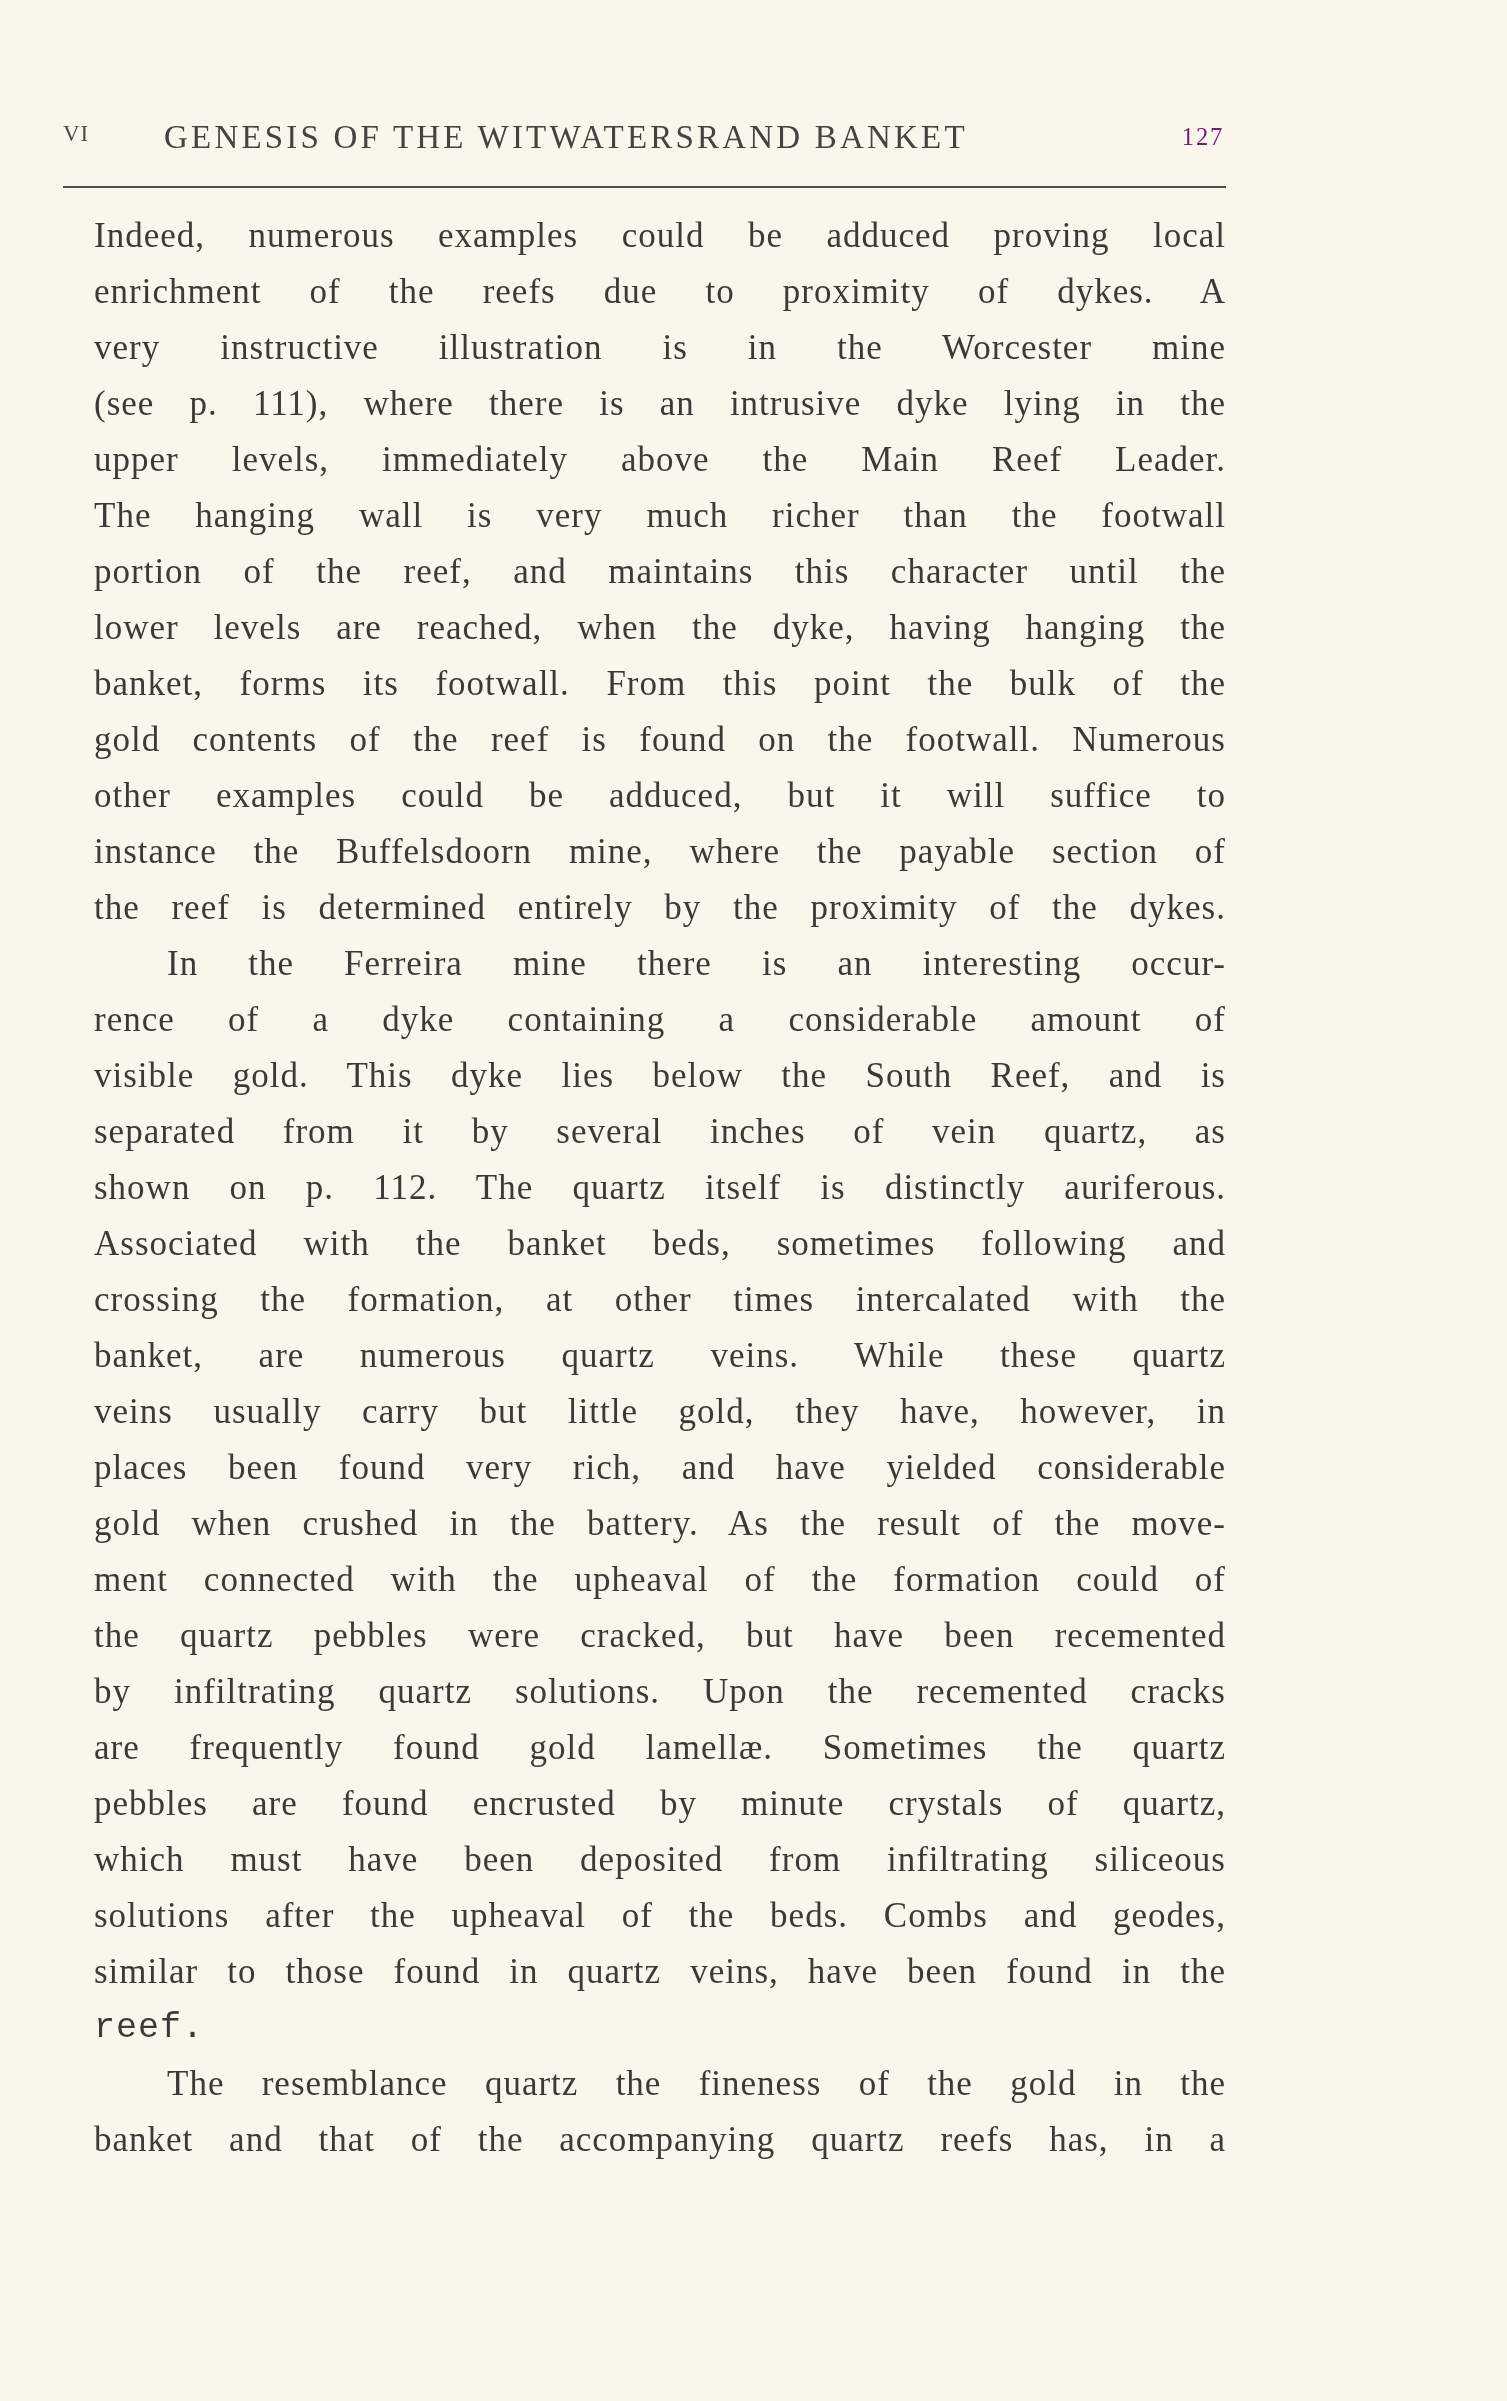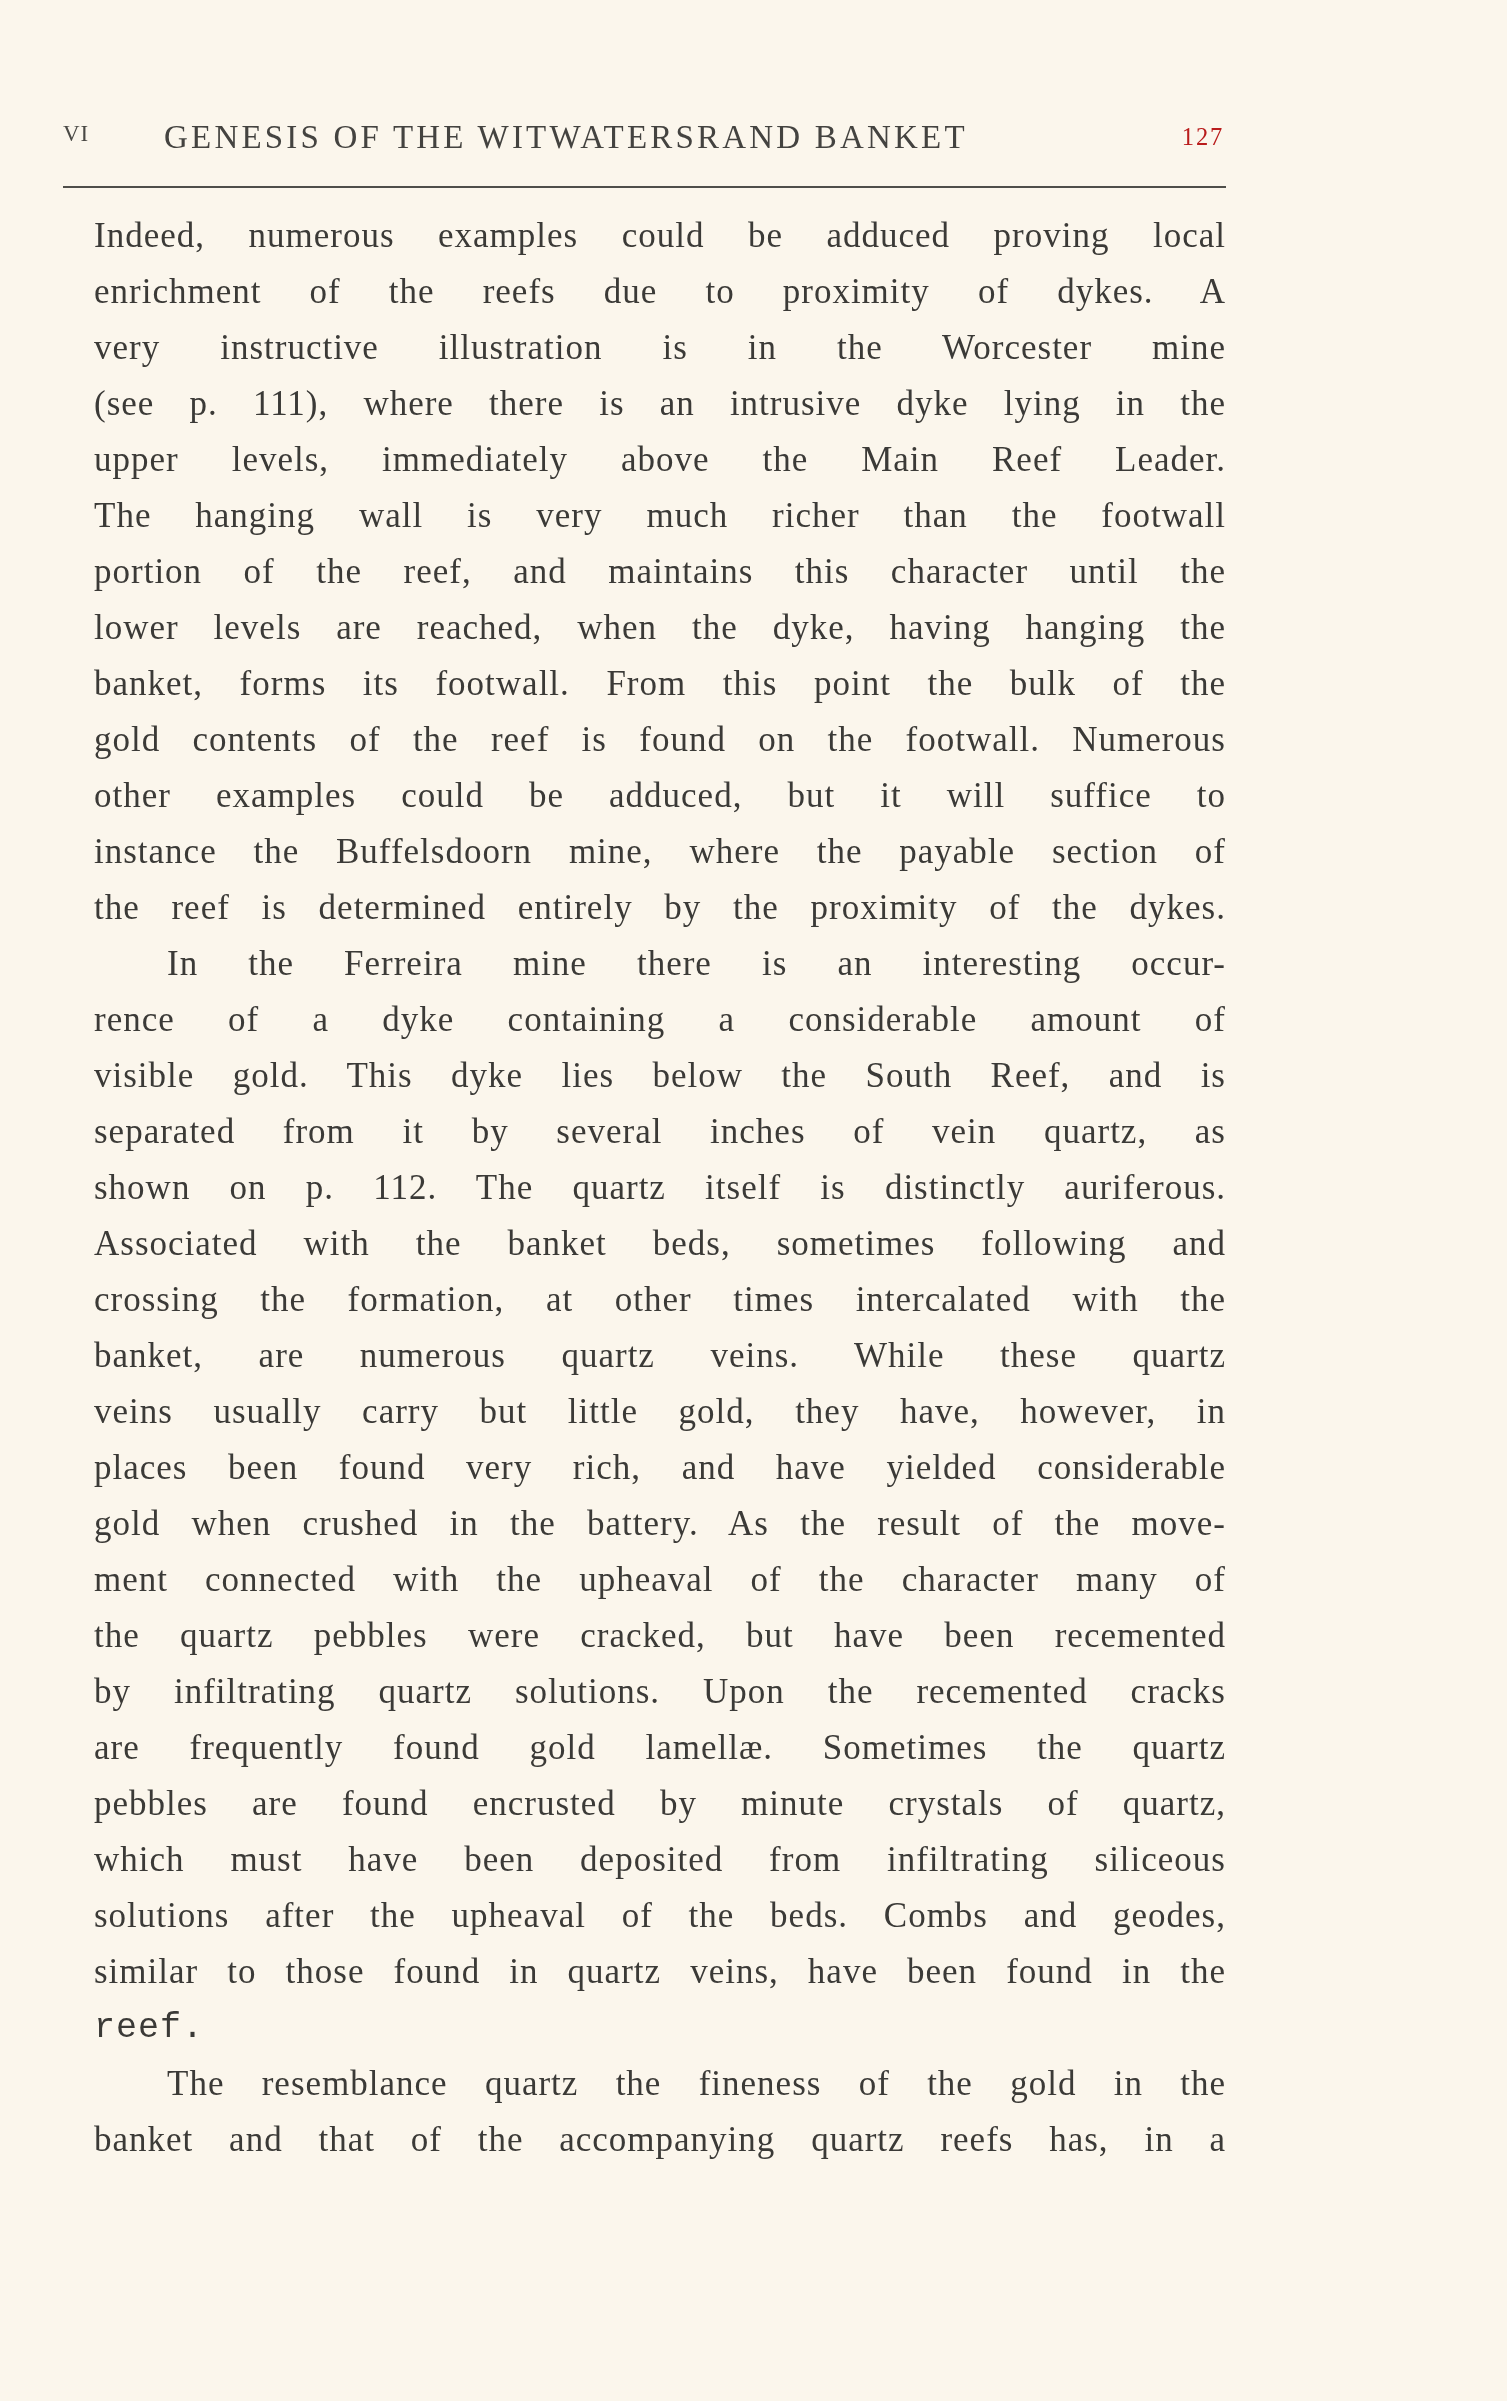--- a/index.html
+++ b/index.html
@@ -37,21 +37,21 @@
       letter-spacing: 3.2px;
       color: #444340;
       white-space: nowrap;
     }
     .rh-page {
       position: absolute;
       right: 0;
       top: 3.5px;
       font-size: 24.5px;
       letter-spacing: 1.8px;
-      color: #b91c1c;
+      color: #701a75;
     }
     .rule {
       position: absolute;
       left: 63px;
       top: 186px;
       width: 1163px;
       height: 1.8px;
       background: #4f4e4a;
     }
     .body-text {
@@ -101,21 +101,21 @@
     <div class="line">rence of a dyke containing a considerable amount of</div>
     <div class="line">visible gold.  This dyke lies below the South Reef, and is</div>
     <div class="line">separated from it by several inches of vein quartz, as</div>
     <div class="line">shown on p. 112.  The quartz itself is distinctly auriferous.</div>
     <div class="line">Associated with the banket beds, sometimes following and</div>
     <div class="line">crossing the formation, at other times intercalated with the</div>
     <div class="line">banket, are numerous quartz veins.  While these quartz</div>
     <div class="line">veins usually carry but little gold, they have, however, in</div>
     <div class="line">places been found very rich, and have yielded considerable</div>
     <div class="line">gold when crushed in the battery.  As the result of the move-</div>
-    <div class="line">ment connected with the upheaval of the character many of</div>
+    <div class="line">ment connected with the upheaval of the formation could of</div>
     <div class="line">the quartz pebbles were cracked, but have been recemented</div>
     <div class="line">by infiltrating quartz solutions.  Upon the recemented cracks</div>
     <div class="line">are frequently found gold lamellæ.  Sometimes the quartz</div>
     <div class="line">pebbles are found encrusted by minute crystals of quartz,</div>
     <div class="line">which must have been deposited from infiltrating siliceous</div>
     <div class="line">solutions after the upheaval of the beds.  Combs and geodes,</div>
     <div class="line">similar to those found in quartz veins, have been found in the</div>
     <div class="line last">reef.</div>
     <div class="line indent">The resemblance quartz the fineness of the gold in the</div>
     <div class="line">banket and that of the accompanying quartz reefs has, in a</div>

